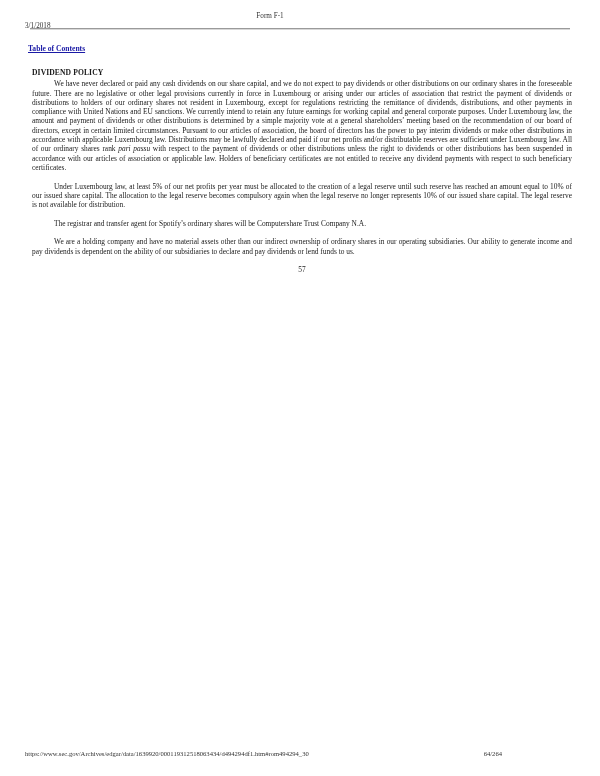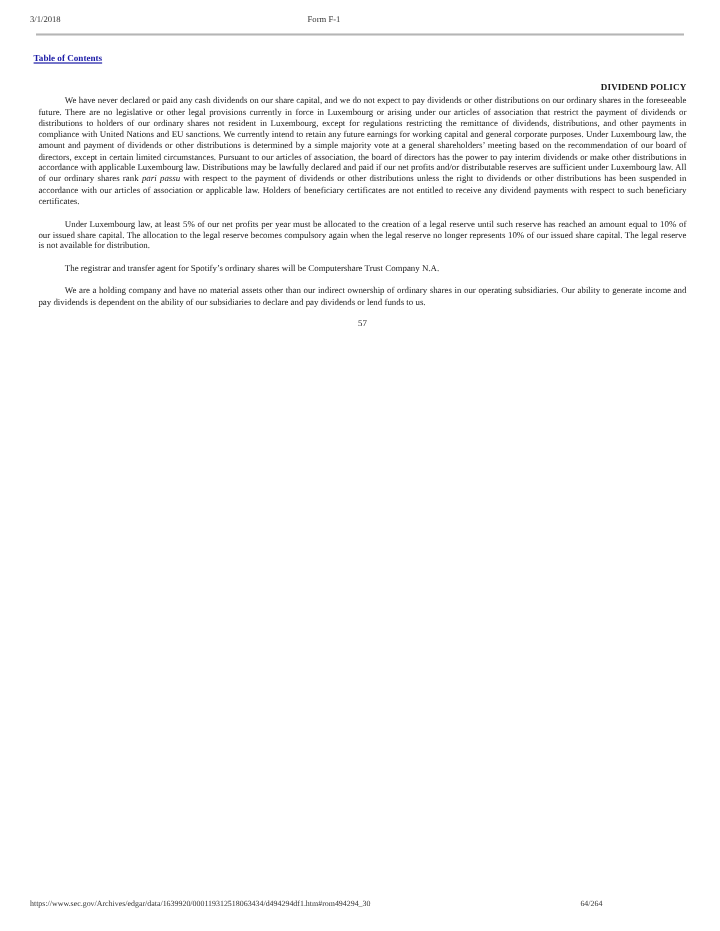--- a/index.html
+++ b/index.html
@@ -20,21 +20,21 @@
       top: 10px;
       left: 0;
       width: 600px;
       height: 12px;
       font-size: 7.2px;
       color: #333;
     }
     .print-header .date {
       position: absolute;
       left: 25px;
-      top: 2px;
+      top: 12px;
     }
     .print-header .title {
       position: absolute;
       left: 0;
       width: 540px;
       text-align: center;
       top: 2px;
     }
     .header-rule {
       position: absolute;
@@ -57,21 +57,21 @@
     }
     .content {
       position: absolute;
       top: 68px;
       left: 32px;
       width: 540px;
       font-size: 7.4px;
       line-height: 9.3px;
     }
     .section-heading {
-      text-align: right;
+      text-align: left;
       font-weight: bold;
       font-size: 7.6px;
       margin: 0 0 2px 0;
       letter-spacing: 0.1px;
     }
     .para {
       margin: 0 0 9.3px 0;
       text-indent: 22px;
       text-align: justify;
     }

